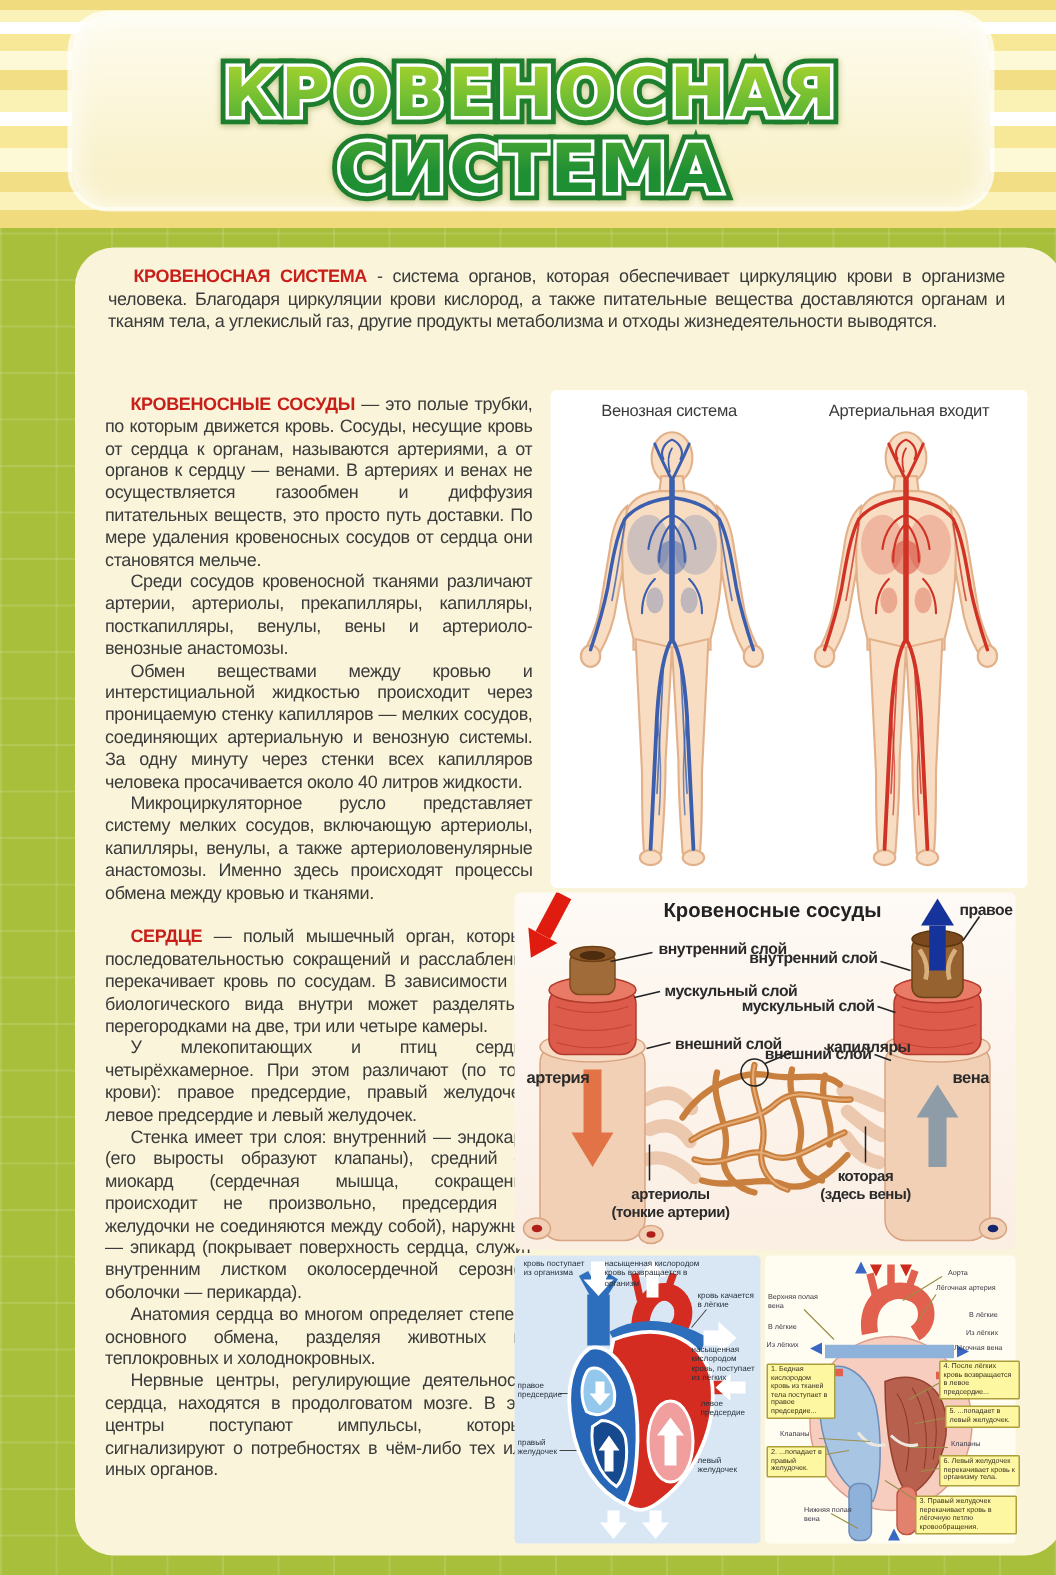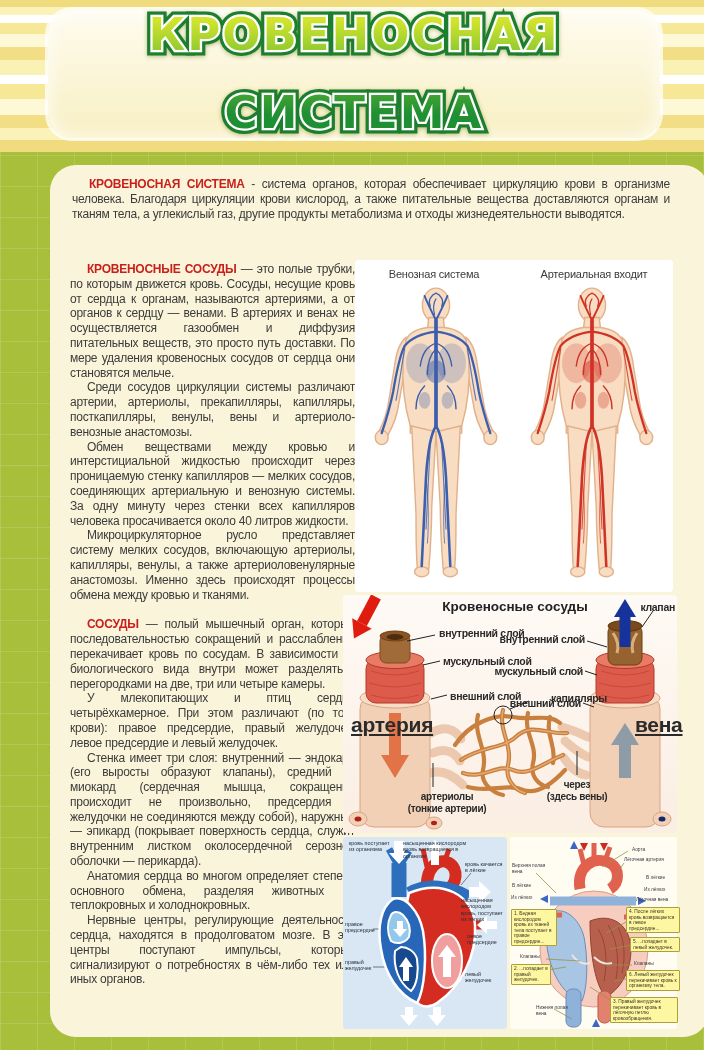--- a/index.html
+++ b/index.html
@@ -15,53 +15,53 @@
       #f0db7e 0,#f0db7e 7px,#fbf2ba 7px,#fbf2ba 15px,#ffffff 15px,#ffffff 23px,
       #f6e896 23px,#f6e896 34px,#fdf8d6 34px,#fdf8d6 47px,#f2de84 47px,#f2de84 60px,
       #faf1b4 60px,#faf1b4 75px,#ffffff 75px,#ffffff 84px,#f6e896 84px,#f6e896 99px,
       #fdf8d6 99px,#fdf8d6 115px,#f2de84 115px,#f2de84 128px,#fbf2ba 128px,#fbf2ba 140px,
       #f0db7e 140px,#f0db7e 152px);}
   .title-panel{position:absolute;left:48px;top:10px;width:612px;height:128px;border-radius:24px;
     background:linear-gradient(180deg,#fefce f0,#f9f0c6);
     background:linear-gradient(180deg,#fefcef,#f8efc2);
     box-shadow:0 0 0 3px rgba(255,255,255,.75), inset 0 0 20px rgba(255,255,255,.9);}
   .title-stack{position:absolute;inset:0;}
-  .tl{position:absolute;inset:0;display:flex;flex-direction:column;justify-content:space-between;align-items:center;
+  .tl{position:absolute;inset:0;display:flex;flex-direction:column;justify-content:flex-end;align-items:center;
     font-weight:bold;font-size:45px;line-height:1.12;letter-spacing:2px;font-family:"DejaVu Sans",sans-serif;}
   .tl span{display:block;text-align:center;}
   .tl.l1{-webkit-text-stroke:11px #1d7f2d;color:#1d7f2d;filter:drop-shadow(0 1px 2px rgba(90,120,20,.45));}
   .tl.l2{-webkit-text-stroke:4.5px #ffffff;color:#ffffff;}
   .tl.l3{color:#2e9d38;background:linear-gradient(180deg,#d2e42c 8%,#6cbc32 46%,#1e8f33 82%);
     -webkit-background-clip:text;background-clip:text;-webkit-text-fill-color:transparent;}
   
   .content{position:absolute;left:50px;top:165px;width:659px;height:872px;background:#faf5da;border-radius:26px;}
   .txt{color:#3b3b3b;font-size:12px;line-height:14.8px;letter-spacing:-0.25px;text-align:justify;}
   .txt p{margin:0;text-indent:17px;}
   .hd{color:#c81f1a;font-weight:bold;}
   .intro{position:absolute;left:22px;top:12px;width:598px;}
   .col-left{position:absolute;left:20px;top:97px;width:285px;height:752px;overflow:hidden;}
   .gap{height:15px;}
   
-  .figures-panel{position:absolute;left:305px;top:95px;width:318px;height:332px;background:#ffffff;border-radius:4px;}
+  .figures-panel{position:absolute;left:317px;top:95px;width:318px;height:332px;background:#ffffff;border-radius:4px;}
   .fig-label{position:absolute;top:8px;font-size:11px;color:#3a3a3a;text-align:center;letter-spacing:-0.2px;}
   .fig-label.ven{left:4px;width:150px;}
   .fig-label.art{left:164px;width:150px;}
   .fig{position:absolute;top:26px;width:146px;height:300px;}
   .fig.ven{left:8px;}
   .fig.art{left:164px;}
   .venous{color:#3b5fae;}
   .arterial{color:#d03326;}
   
   .vessels-panel{position:absolute;left:293px;top:430px;width:334px;height:238px;border-radius:4px;
     background:linear-gradient(180deg,#fefaf5,#fbeee3);}
   .vd-svg{position:absolute;left:0;top:0;width:334px;height:238px;}
   .vd-label{position:absolute;font-size:10.5px;font-weight:bold;color:#2a2a2a;letter-spacing:-0.3px;white-space:nowrap;}
   .vd-label.rt{text-align:right;}
   .vd-title{position:absolute;left:82px;top:4px;width:180px;text-align:center;font-size:13.5px;font-weight:bold;color:#222;}
-  .vd-big{font-size:21px;text-decoration:underline;}
+  .vd-big{font-size:11px;}
   .vd-small{position:absolute;font-size:10px;font-weight:bold;color:#2a2a2a;text-align:center;line-height:1.15;letter-spacing:-0.3px;}
   
   .heart-schematic-panel{position:absolute;left:293px;top:672px;width:164px;height:192px;background:#d9e7f4;border-radius:3px;}
   .heart-anatomy-panel{position:absolute;left:460px;top:672px;width:167px;height:192px;background:#fffdf2;border-radius:3px;}
   .hs-svg{position:absolute;inset:0;width:100%;height:100%;}
   .hs-label{position:absolute;font-size:5.4px;line-height:1.18;color:#26303a;letter-spacing:0;}
   .ha-label{position:absolute;font-size:4.8px;line-height:1.15;color:#3c3844;}
   .ha-box{position:absolute;font-size:4.8px;line-height:1.15;color:#3c3420;background:#fdf7a2;
     border:1px solid #ada03a;border-radius:1px;padding:1px 2px;}
   .defs-holder{position:absolute;width:0;height:0;overflow:hidden;}
@@ -133,25 +133,25 @@
   </svg>
 
   <div class="content">
 
     <div class="intro txt">
       <p><span class="hd">КРОВЕНОСНАЯ СИСТЕМА</span><span> - система органов, которая обеспечивает циркуляцию крови в организме человека.  Благодаря циркуляции крови кислород, а также питательные вещества доставляются органам и тканям тела, а углекислый газ, другие продукты метаболизма и отходы жизнедеятельности выводятся.</span></p>
     </div>
 
     <div class="col-left txt">
       <p><span class="hd">КРОВЕНОСНЫЕ СОСУДЫ</span><span> — это полые трубки, по которым движется кровь. Сосуды, несущие кровь от сердца к органам, называются артериями, а от органов к сердцу — венами. В артериях и венах не осуществляется газообмен и диффузия питательных веществ, это просто путь доставки. По мере удаления кровеносных сосудов от сердца они становятся мельче.</span></p>
-      <p>Среди сосудов циркуляции системы различают артерии, артериолы, прекапилляры, капилляры, посткапилляры, венулы, вены и артериоло-венозные анастомозы.</p>
+      <p>Среди сосудов кровеносной тканями различают артерии, артериолы, прекапилляры, капилляры, посткапилляры, венулы, вены и артериоло-венозные анастомозы.</p>
       <p>Обмен веществами между кровью и интерстициальной жидкостью происходит через проницаемую стенку капилляров — мелких сосудов, соединяющих артериальную и венозную системы. За одну минуту через стенки всех капилляров человека просачивается около 40 литров жидкости.</p>
       <p>Микроциркуляторное русло представляет систему мелких сосудов, включающую артериолы, капилляры, венулы, а также артериоловенулярные анастомозы. Именно здесь происходят процессы обмена между кровью и тканями.</p>
       <div class="gap"></div>
-      <p><span class="hd">СОСУДЫ</span><span> — полый мышечный орган, который последовательностью сокращений и расслаблений перекачивает кровь по сосудам. В зависимости от биологического вида внутри может разделяться перегородками на две, три или четыре камеры.</span></p>
+      <p><span class="hd">СЕРДЦЕ</span><span> — полый мышечный орган, который последовательностью сокращений и расслаблений перекачивает кровь по сосудам. В зависимости от биологического вида внутри может разделяться перегородками на две, три или четыре камеры.</span></p>
       <p>У млекопитающих и птиц сердце четырёхкамерное. При этом различают (по току крови): правое предсердие, правый желудочек, левое предсердие и левый желудочек.</p>
       <p>Стенка имеет три слоя: внутренний — эндокард (его выросты образуют клапаны), средний — миокард (сердечная мышца, сокращение происходит не произвольно, предсердия и желудочки не соединяются между собой), наружный — эпикард (покрывает поверхность сердца, служит внутренним листком околосердечной серозной оболочки — перикарда).</p>
       <p>Анатомия сердца во многом определяет степень основного обмена, разделяя животных на теплокровных и холоднокровных.</p>
       <p>Нервные центры, регулирующие деятельность сердца, находятся в продолговатом мозге. В эти центры поступают импульсы, которые сигнализируют о потребностях в чём-либо тех или иных органов.</p>
 
     </div>
 
     <div class="figures-panel">
       <div class="fig-label ven">Венозная система</div>
       <div class="fig-label art">Артериальная входит</div>
@@ -234,36 +234,36 @@
           <path d="M88,104 L104,100"></path>
           <path d="M244,46 L264,52"></path>
           <path d="M242,76 L254,80"></path>
           <path d="M240,108 L251,112"></path>
           <path d="M299,32 L310,16"></path>
           <path d="M90,168 L90,192"></path>
           <path d="M234,156 L234,180"></path>
         </g>
       </svg>
       <div class="vd-title">Кровеносные сосуды</div>
-      <div class="vd-label" style="right:2px;top:6px;">клапан</div>
+      <div class="vd-label" style="right:2px;top:6px;">правое</div>
       <div class="vd-label" style="left:96px;top:32px;">внутренний слой</div>
       <div class="vd-label" style="left:100px;top:60px;">мускульный слой</div>
       <div class="vd-label" style="left:107px;top:95px;">внешний слой</div>
       <div class="vd-label rt" style="left:150px;width:92px;top:38px;">внутренний слой</div>
       <div class="vd-label rt" style="left:146px;width:94px;top:70px;">мускульный слой</div>
       <div class="vd-label rt" style="left:152px;width:86px;top:102px;">внешний слой</div>
       <div class="vd-label" style="left:188px;top:97px;margin-left:20px;">капилляры</div>
       <div class="vd-label vd-big" style="left:8px;top:118px;">артерия</div>
       <div class="vd-label vd-big" style="left:292px;top:118px;">вена</div>
       <div class="vd-small" style="left:52px;top:196px;width:104px;">
         <span>артериолы</span><br>
         <span>(тонкие артерии)</span>
       </div>
       <div class="vd-small" style="left:186px;top:184px;width:96px;">
-        <span>через</span><br>
+        <span>которая</span><br>
         <span>(здесь вены)</span>
       </div>
     </div>
 
     <div class="heart-schematic-panel">
       <svg class="hs-svg" viewBox="0 0 164 192">
         <g stroke="#444" stroke-width=".7">
           <line x1="30" y1="92" x2="56" y2="92"></line>
           <line x1="30" y1="130" x2="62" y2="130"></line>
           <line x1="104" y1="102" x2="122" y2="102"></line>

